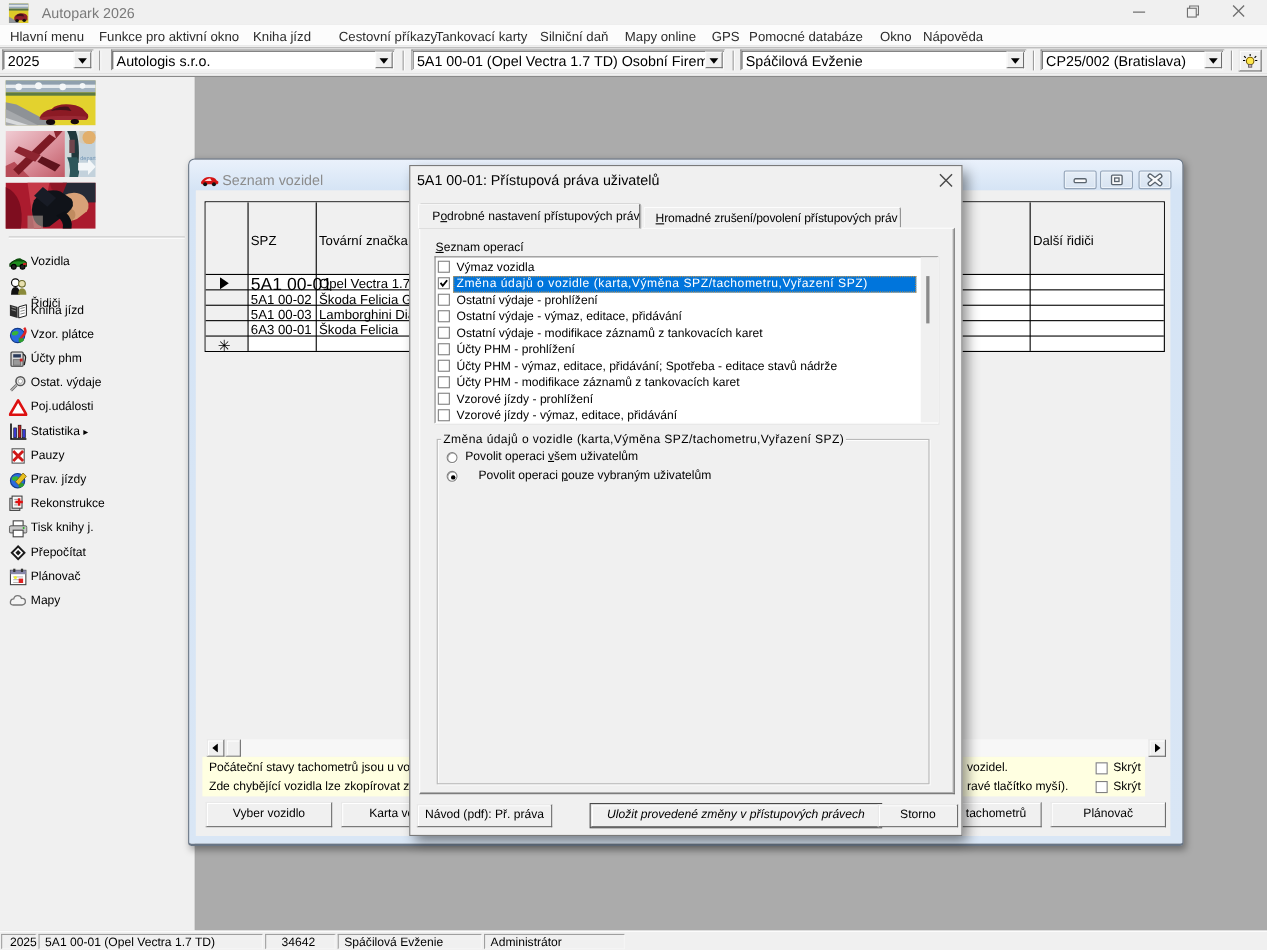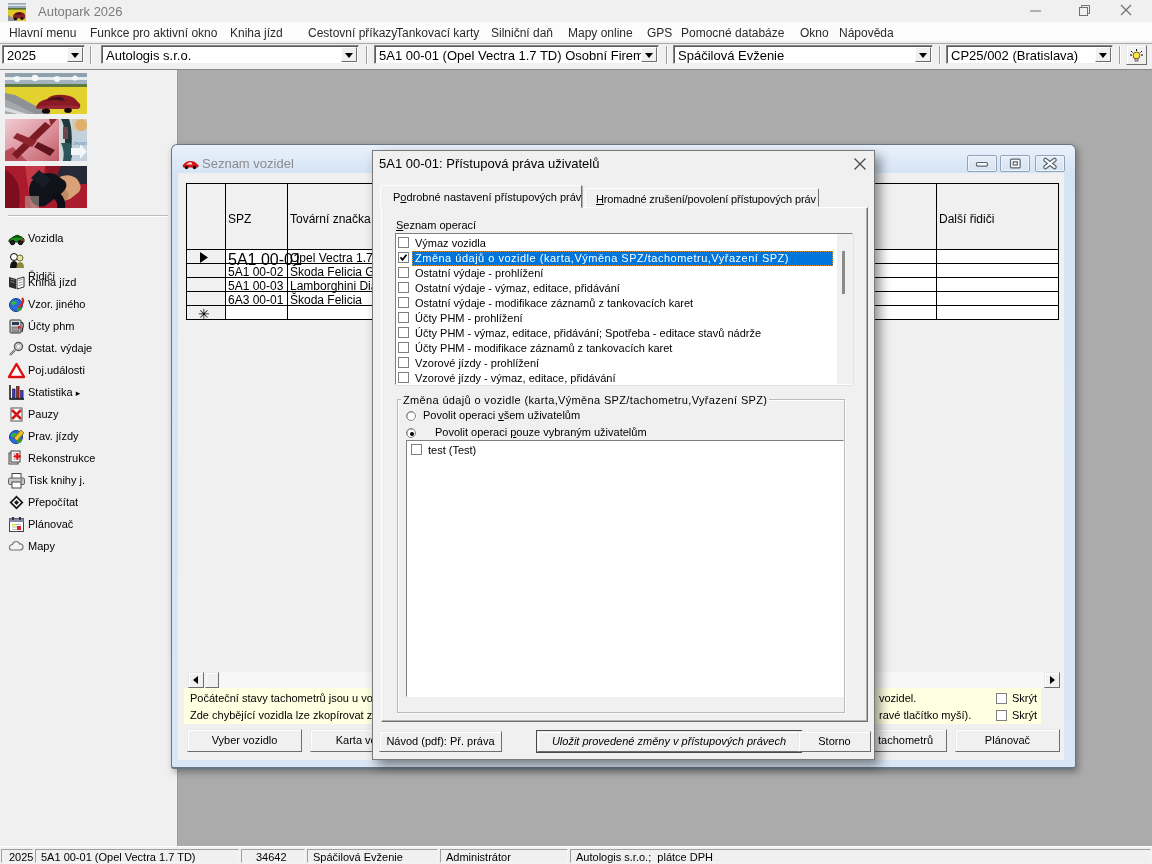--- a/index.html
+++ b/index.html
@@ -189,21 +189,21 @@
     <path d="M2.5 5 l4 1.2 M2.5 7.5 l4 1.2" stroke="#999" stroke-width="0.8"></path>
   </svg>
 <div class="navtext" style="top:276px">Kniha jízd</div>
 <svg class="abs" style="left:8px;top:296px" width="17" height="17" viewBox="0 0 17 17">
     <circle cx="8" cy="9" r="6.5" fill="#2a6adf" stroke="#123a8a"></circle>
     <path d="M3 6 q4 -2 6 0 q-1 3 -4 3 q-3 0 -2 -3z" fill="#37b437"></path>
     <path d="M9 11 q4 -1 5 2 q-2 3 -5 2z" fill="#2e9e2e"></path>
     <path d="M14 2 q3 4 -2 8" stroke="#d22" stroke-width="2.2" fill="none"></path>
     <path d="M11 9 l2 2 -3 1z" fill="#d22"></path>
   </svg>
-<div class="navtext" style="top:298px">Vzor. jiného</div>
+<div class="navtext" style="top:298px">Vzor. plátce</div>
 <svg class="abs" style="left:8px;top:318px" width="17" height="17" viewBox="0 0 17 17">
     <rect x="2" y="2" width="11" height="13" rx="1" fill="#d8d8d8" stroke="#333"></rect>
     <rect x="4" y="4" width="7" height="3" fill="#2a3a5a"></rect>
     <rect x="4" y="9" width="7" height="5" fill="#9a9a9a" stroke="#555" stroke-width="0.6"></rect>
     <path d="M13 4 q3 1 2 5 l-1 5" stroke="#222" stroke-width="1.2" fill="none"></path>
     <rect x="10" y="8" width="2.6" height="2.6" fill="#c22"></rect>
   </svg>
 <div class="navtext" style="top:320px">Účty phm</div>
 <svg class="abs" style="left:8px;top:340px" width="17" height="17" viewBox="0 0 17 17">
     <circle cx="10.5" cy="6.5" r="4" fill="#e8e8e8" stroke="#555" stroke-width="1.4"></circle>
@@ -416,24 +416,20 @@
         <div class="lbl">Vzorové jízdy - výmaz, editace, přidávání</div>
       </div>
   </div>
 
   <div class="abs" style="left:24px;top:248px;width:448px;height:314px;border:1px solid #b9b9b9;box-shadow:1px 1px 0 #fdfdfd, inset 1px 1px 0 #fdfdfd;"></div>
   <div class="abs" style="left:28px;top:243px;font-size:11px;background:#f0f0f0;padding:0 2px;white-space:nowrap;letter-spacing:0.35px">Změna údajů o vozidle (karta,Výměna SPZ/tachometru,Vyřazení SPZ)</div>
   <div class="abs radio" style="left:33px;top:260px"></div>
   <div class="abs" style="left:50px;top:258px;font-size:11px">Povolit operaci <u>v</u>šem uživatelům</div>
   <div class="abs radio rsel" style="left:33px;top:277px"></div>
   <div class="abs" style="left:62px;top:275px;font-size:11px">Povolit operaci <u>p</u>ouze vybraným uživatelům</div>
-  <div class="abs" style="left:33px;top:289px;width:438px;height:257px;background:#fff;border:1px solid;border-color:#7f7f7f #fdfdfd #fdfdfd #7f7f7f;">
-    <div class="abs" style="left:4px;top:3px;width:11px;height:11px;background:#fff;border:1px solid #808080"></div>
-    <div class="abs" style="left:21px;top:3px;font-size:11px">test (Test)</div>
-  </div>
 
   <div class="btn" style="left:6px;top:580px;width:123px;height:21px;line-height:19px">Návod (pdf): Př. práva</div>
   <div class="btn" style="left:164px;top:580px;width:264px;height:21px;line-height:19px;outline:1px solid #4a4a4a;font-style:italic;">Uložit provedené změny v přístupových právech</div>
   <div class="btn" style="left:425px;top:580px;width:73px;height:21px;line-height:19px">Storno</div>
 </div>
 <div class="abs" id="statusbar">
   <div class="sp" style="left:1px;width:32px">
       <span style="left:7px">2025</span>
     </div>
   <div class="sp" style="left:35px;width:204px">
@@ -441,16 +437,13 @@
     </div>
   <div class="sp" style="left:241px;width:64px">
       <span style="left:14px">34642</span>
     </div>
   <div class="sp" style="left:307px;width:131px">
       <span style="left:5px">Spáčilová Evženie</span>
     </div>
   <div class="sp" style="left:440px;width:128px">
       <span style="left:5px">Administrátor</span>
     </div>
-  <div class="sp" style="left:570px;width:581px">
-      <span style="left:5px">Autologis s.r.o.;&nbsp; plátce DPH</span>
-    </div>
 </div>
 
 </body></html>

